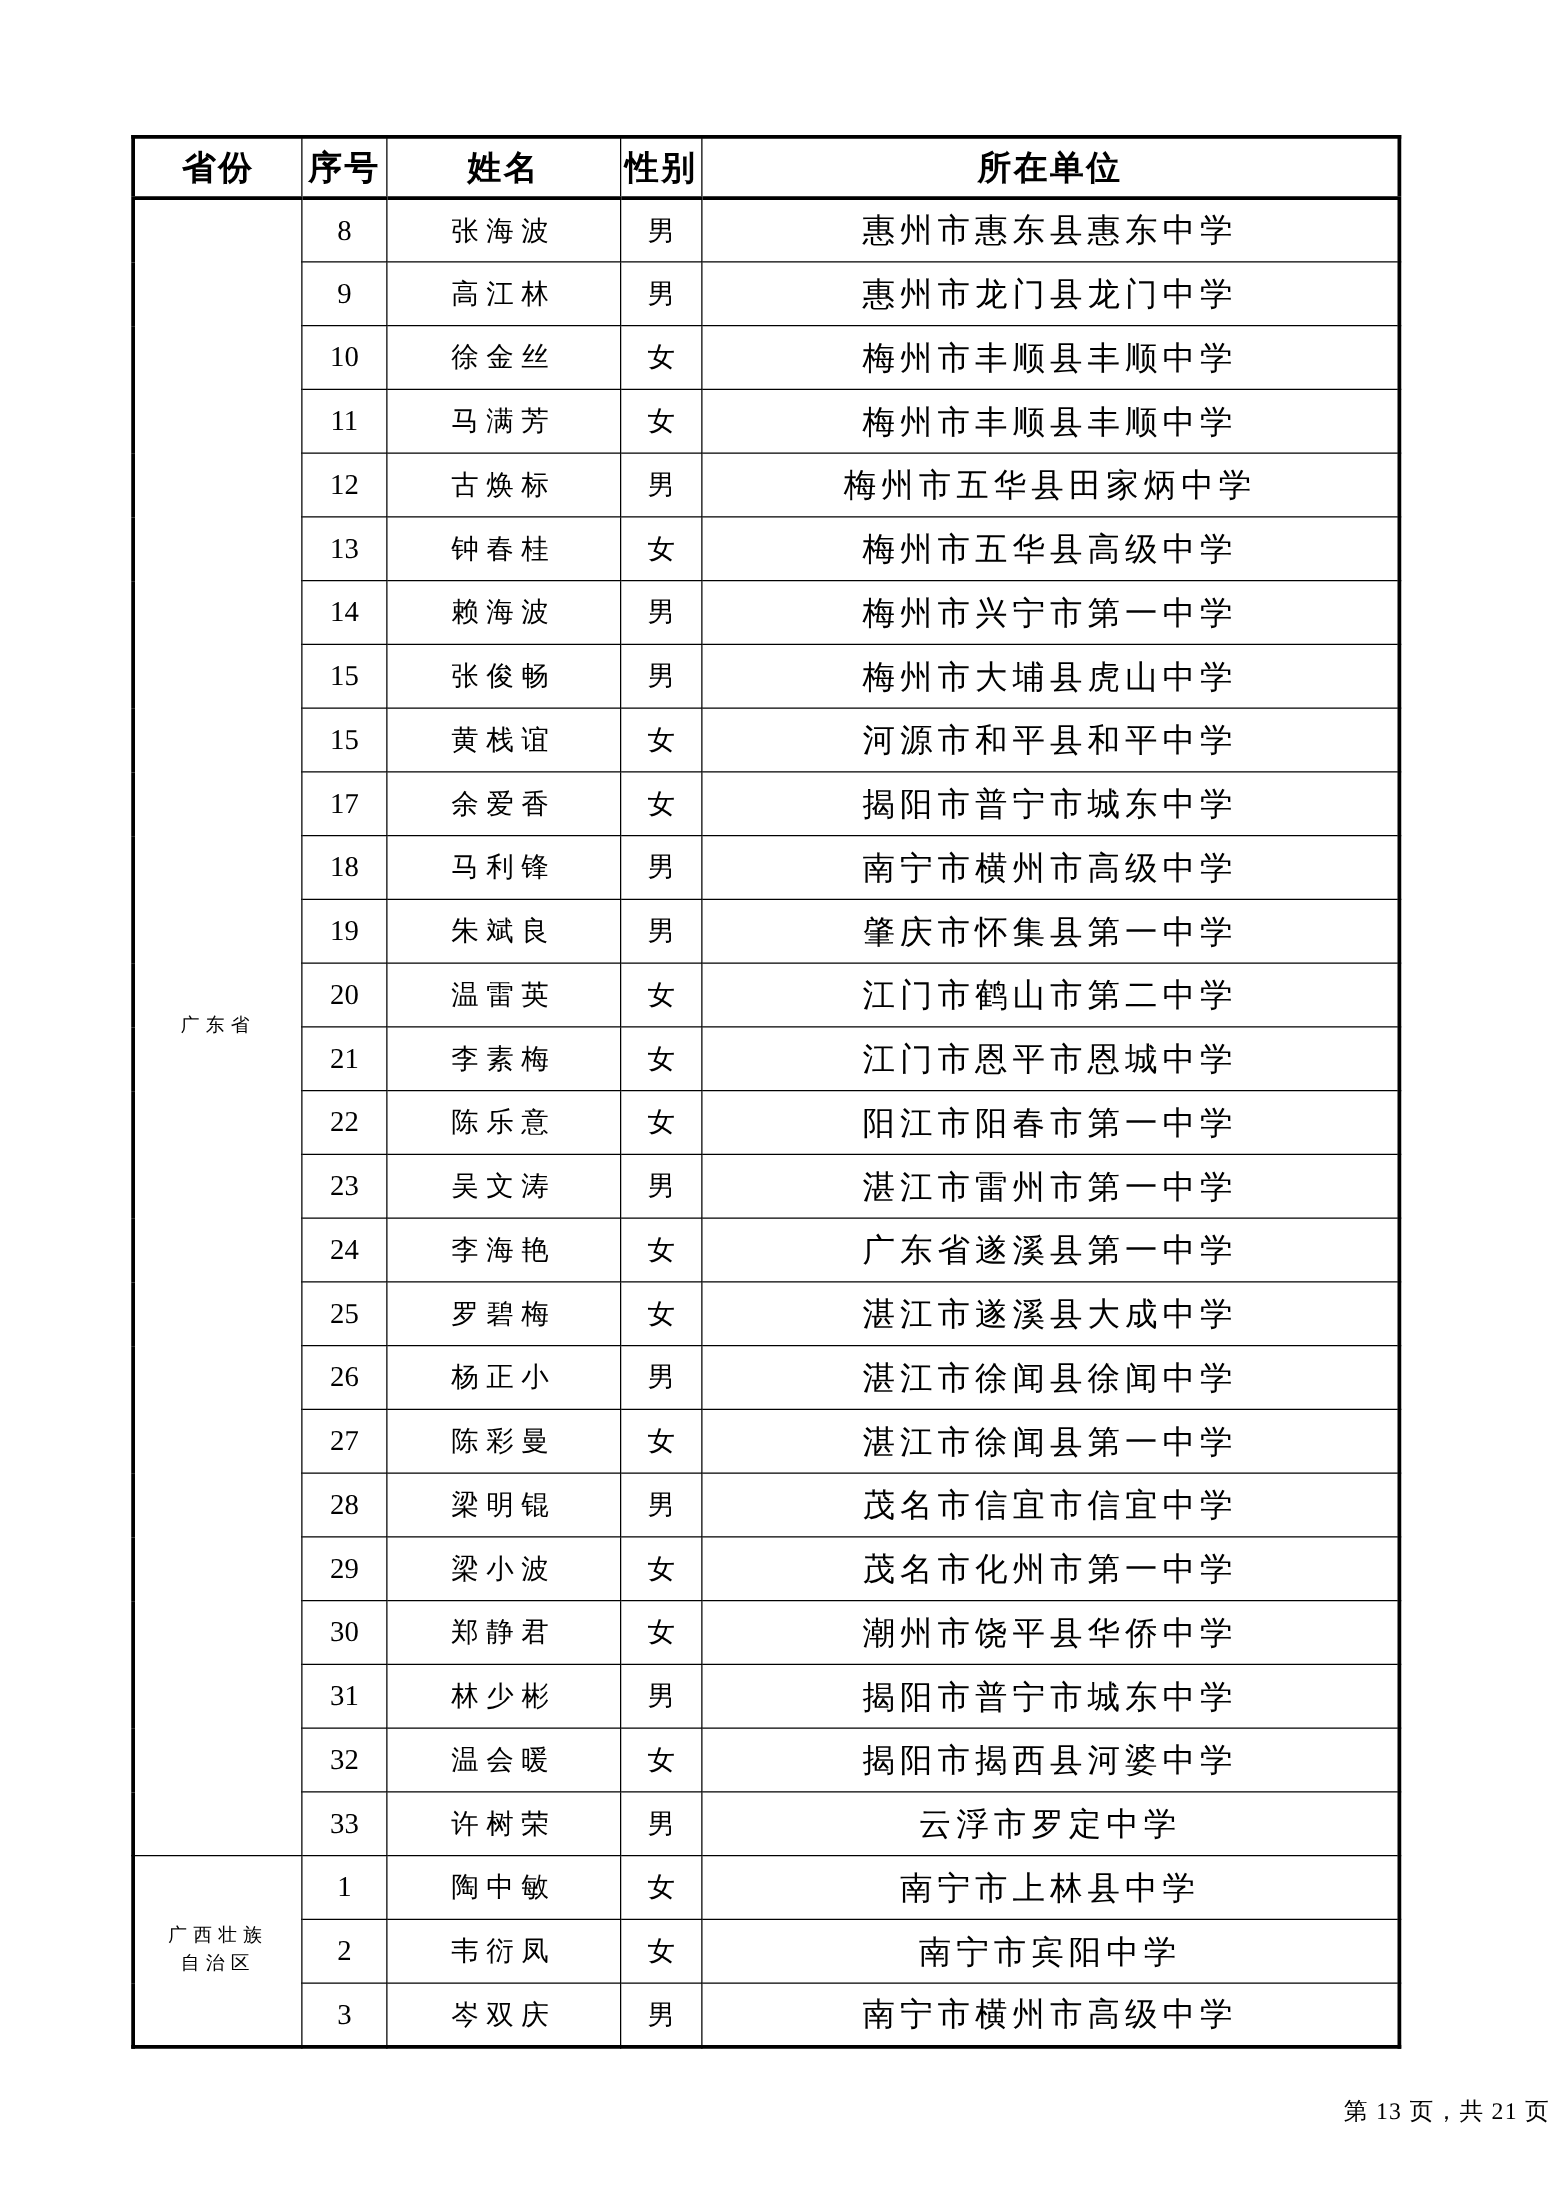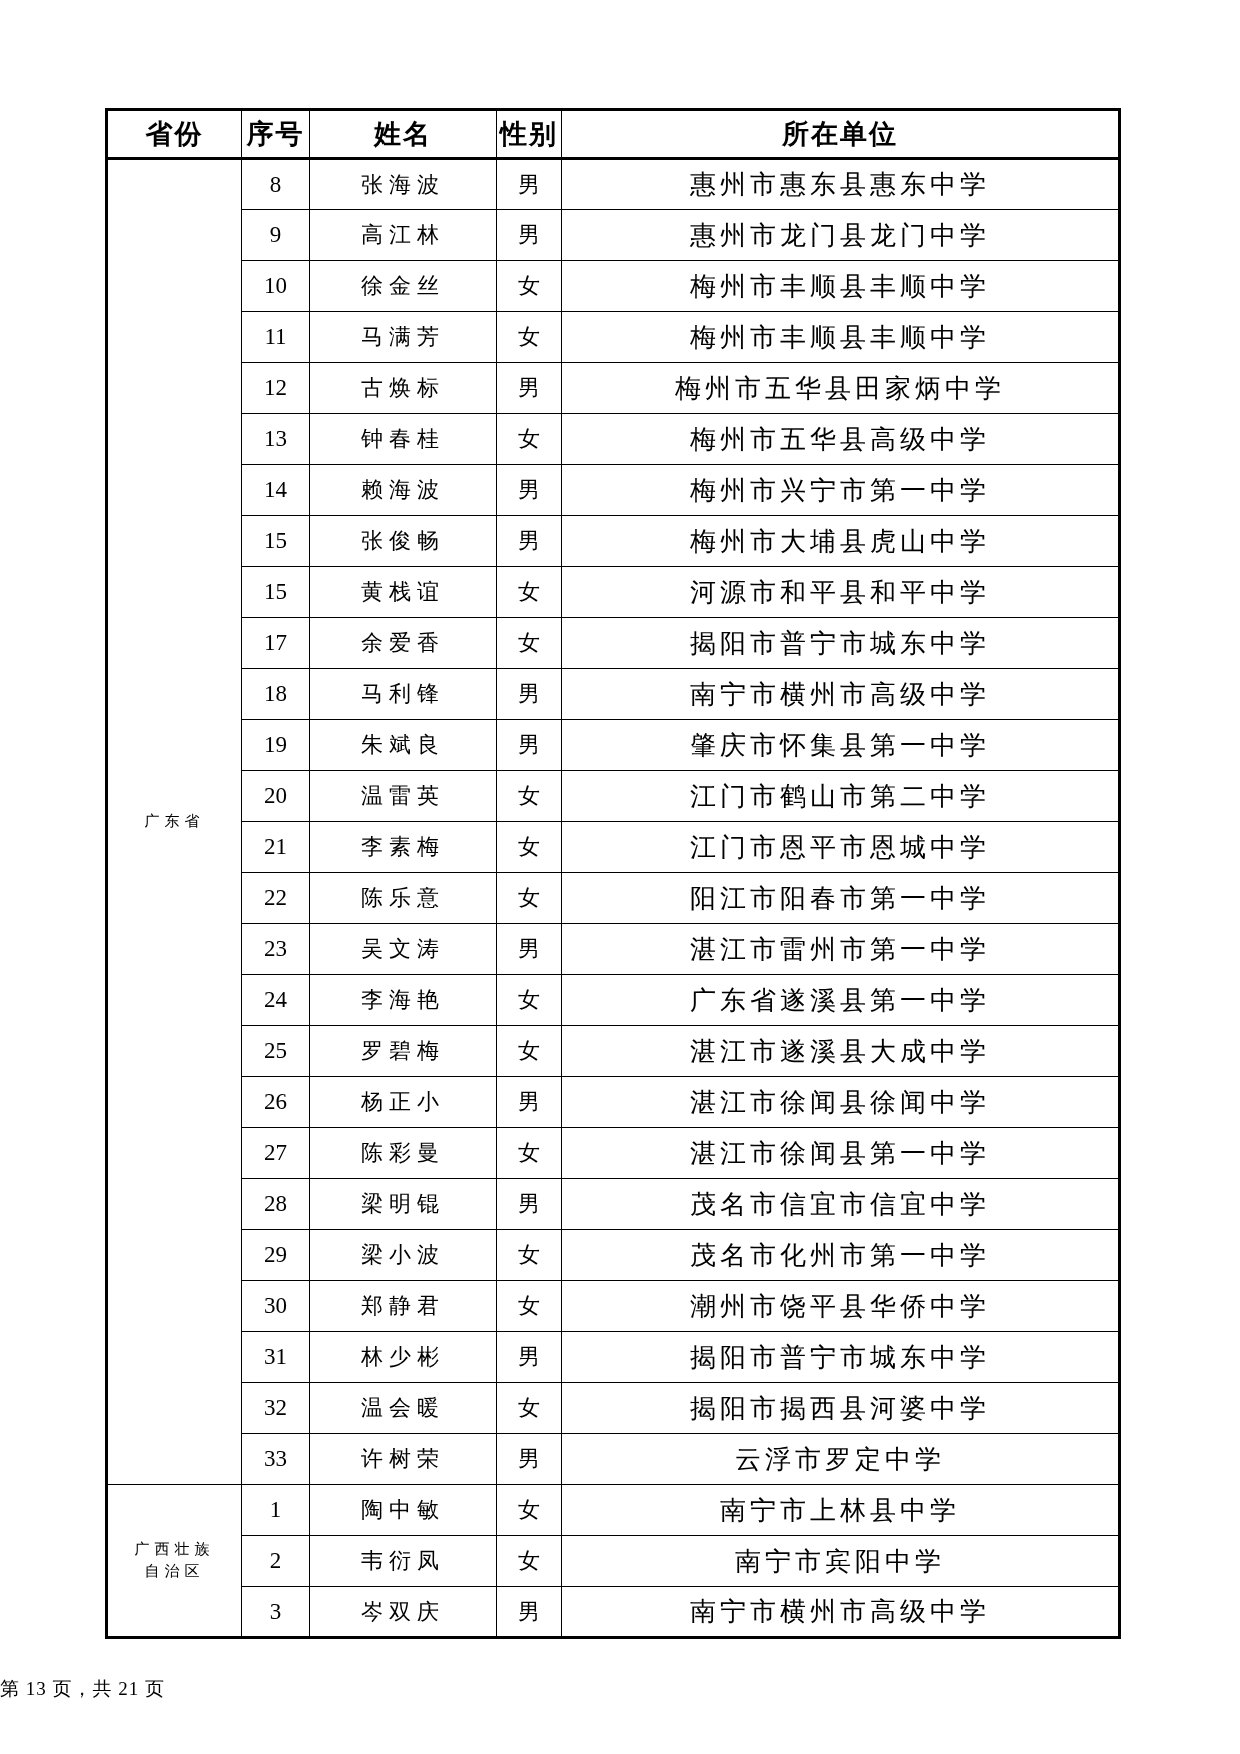--- a/index.html
+++ b/index.html
@@ -44,21 +44,21 @@
     border-right:2px solid #000;
   }
   td.no{font-size:23px;font-family:"Liberation Serif","DejaVu Serif",serif;}
   td.name{font-size:22px;letter-spacing:6px;}
   td.gender{font-size:22px;}
   td.unit{font-size:26px;letter-spacing:4px;}
   .footer{
     position:absolute;
     left:0;top:1676px;
     width:100%;
-    text-align:left;
+    text-align:right;
     font-size:19px;
     letter-spacing:1px;
     font-family:"Liberation Serif","DejaVu Serif",serif;
   }
 </style>
 </head>
 <body>
 
 <div class="page">
 

